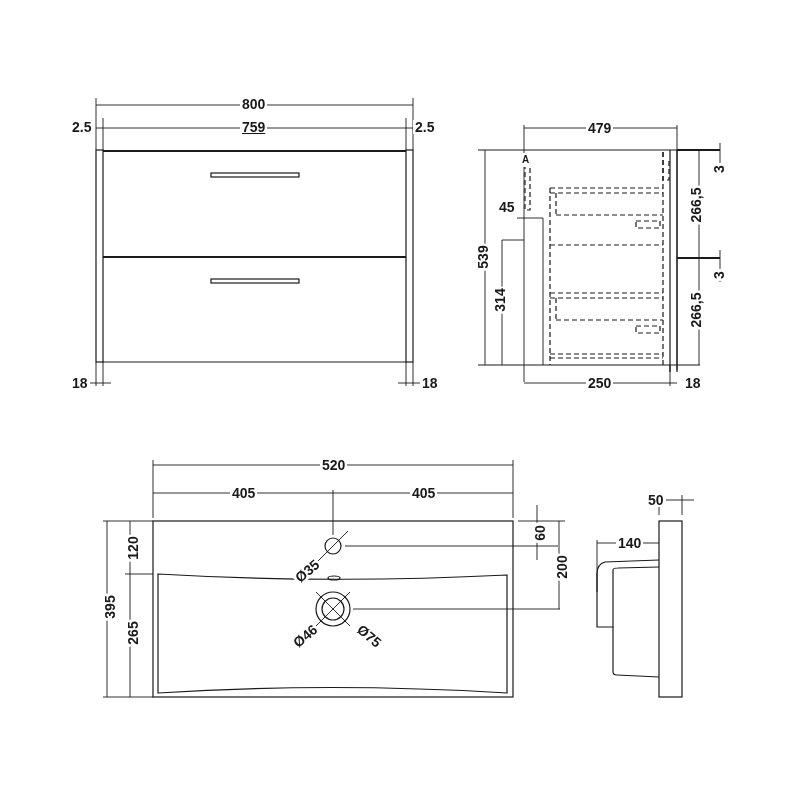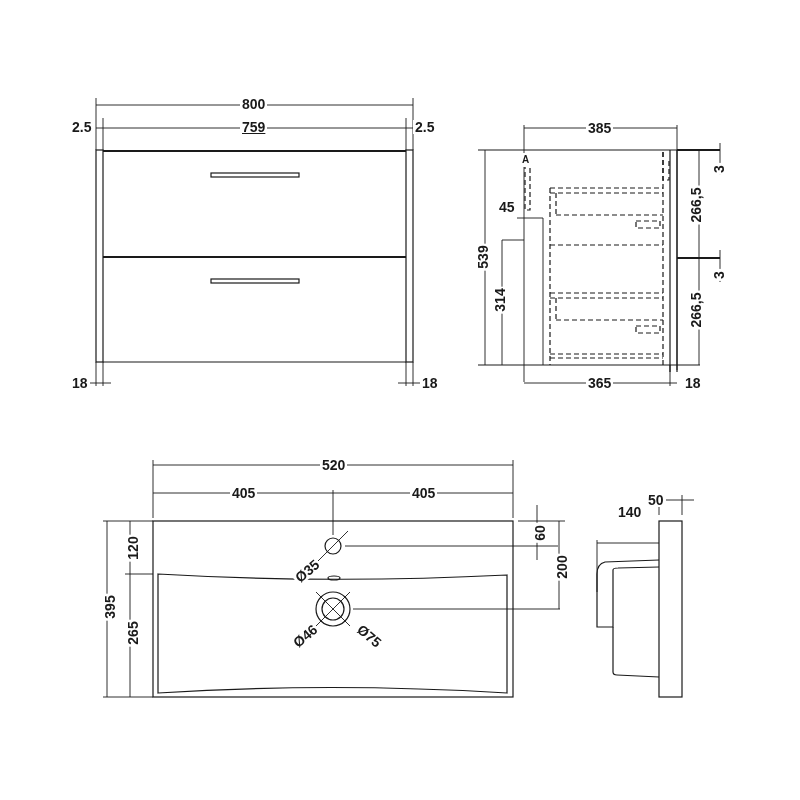--- a/index.html
+++ b/index.html
@@ -142,22 +142,22 @@
   </g>
 </svg>
 
 <span class="lbl" style="left:240px;top:97px;">800</span>
 <span class="lbl" style="left:240px;top:120px;text-decoration:underline;">759</span>
 <span class="lbl" style="left:70px;top:120px;">2.5</span>
 <span class="lbl" style="left:413px;top:120px;">2.5</span>
 <span class="lbl" style="left:70px;top:376px;">18</span>
 <span class="lbl" style="left:420px;top:376px;">18</span>
 
-<span class="lbl" style="left:586px;top:121px;">385</span>
-<span class="lbl" style="left:586px;top:376px;">365</span>
+<span class="lbl" style="left:586px;top:121px;">479</span>
+<span class="lbl" style="left:586px;top:376px;">250</span>
 <span class="lbl" style="left:683px;top:376px;">18</span>
 <span class="lbl" style="left:497px;top:200px;">45</span>
 <span class="lbl" style="left:520px;top:153px;font-size:10px;">A</span>
 <span class="lbl rot" style="left:469px;top:250px;transform:rotate(-90deg);">539</span>
 <span class="lbl rot" style="left:486px;top:293px;transform:rotate(-90deg);">314</span>
 <span class="lbl rot" style="left:676px;top:198px;transform:rotate(-90deg);">266,5</span>
 <span class="lbl rot" style="left:676px;top:303px;transform:rotate(-90deg);">266,5</span>
 <span class="lbl rot" style="left:713px;top:162px;transform:rotate(-90deg);">3</span>
 <span class="lbl rot" style="left:713px;top:268px;transform:rotate(-90deg);">3</span>
 
@@ -167,13 +167,13 @@
 <span class="lbl rot" style="left:96px;top:600px;transform:rotate(-90deg);">395</span>
 <span class="lbl rot" style="left:119px;top:541px;transform:rotate(-90deg);">120</span>
 <span class="lbl rot" style="left:119px;top:626px;transform:rotate(-90deg);">265</span>
 <span class="lbl rot" style="left:530px;top:526px;transform:rotate(-90deg);">60</span>
 <span class="lbl rot" style="left:548px;top:560px;transform:rotate(-90deg);">200</span>
 <span class="lbl rot" style="left:292px;top:564px;transform:rotate(-40deg);">Ø35</span>
 <span class="lbl rot" style="left:290px;top:629px;transform:rotate(-40deg);">Ø46</span>
 <span class="lbl rot" style="left:354px;top:629px;transform:rotate(40deg);">Ø75</span>
 
 <span class="lbl" style="left:646px;top:493px;">50</span>
-<span class="lbl" style="left:616px;top:505px;">140</span>
+<span class="lbl" style="left:616px;top:536px;">140</span>
 
 </body></html>

